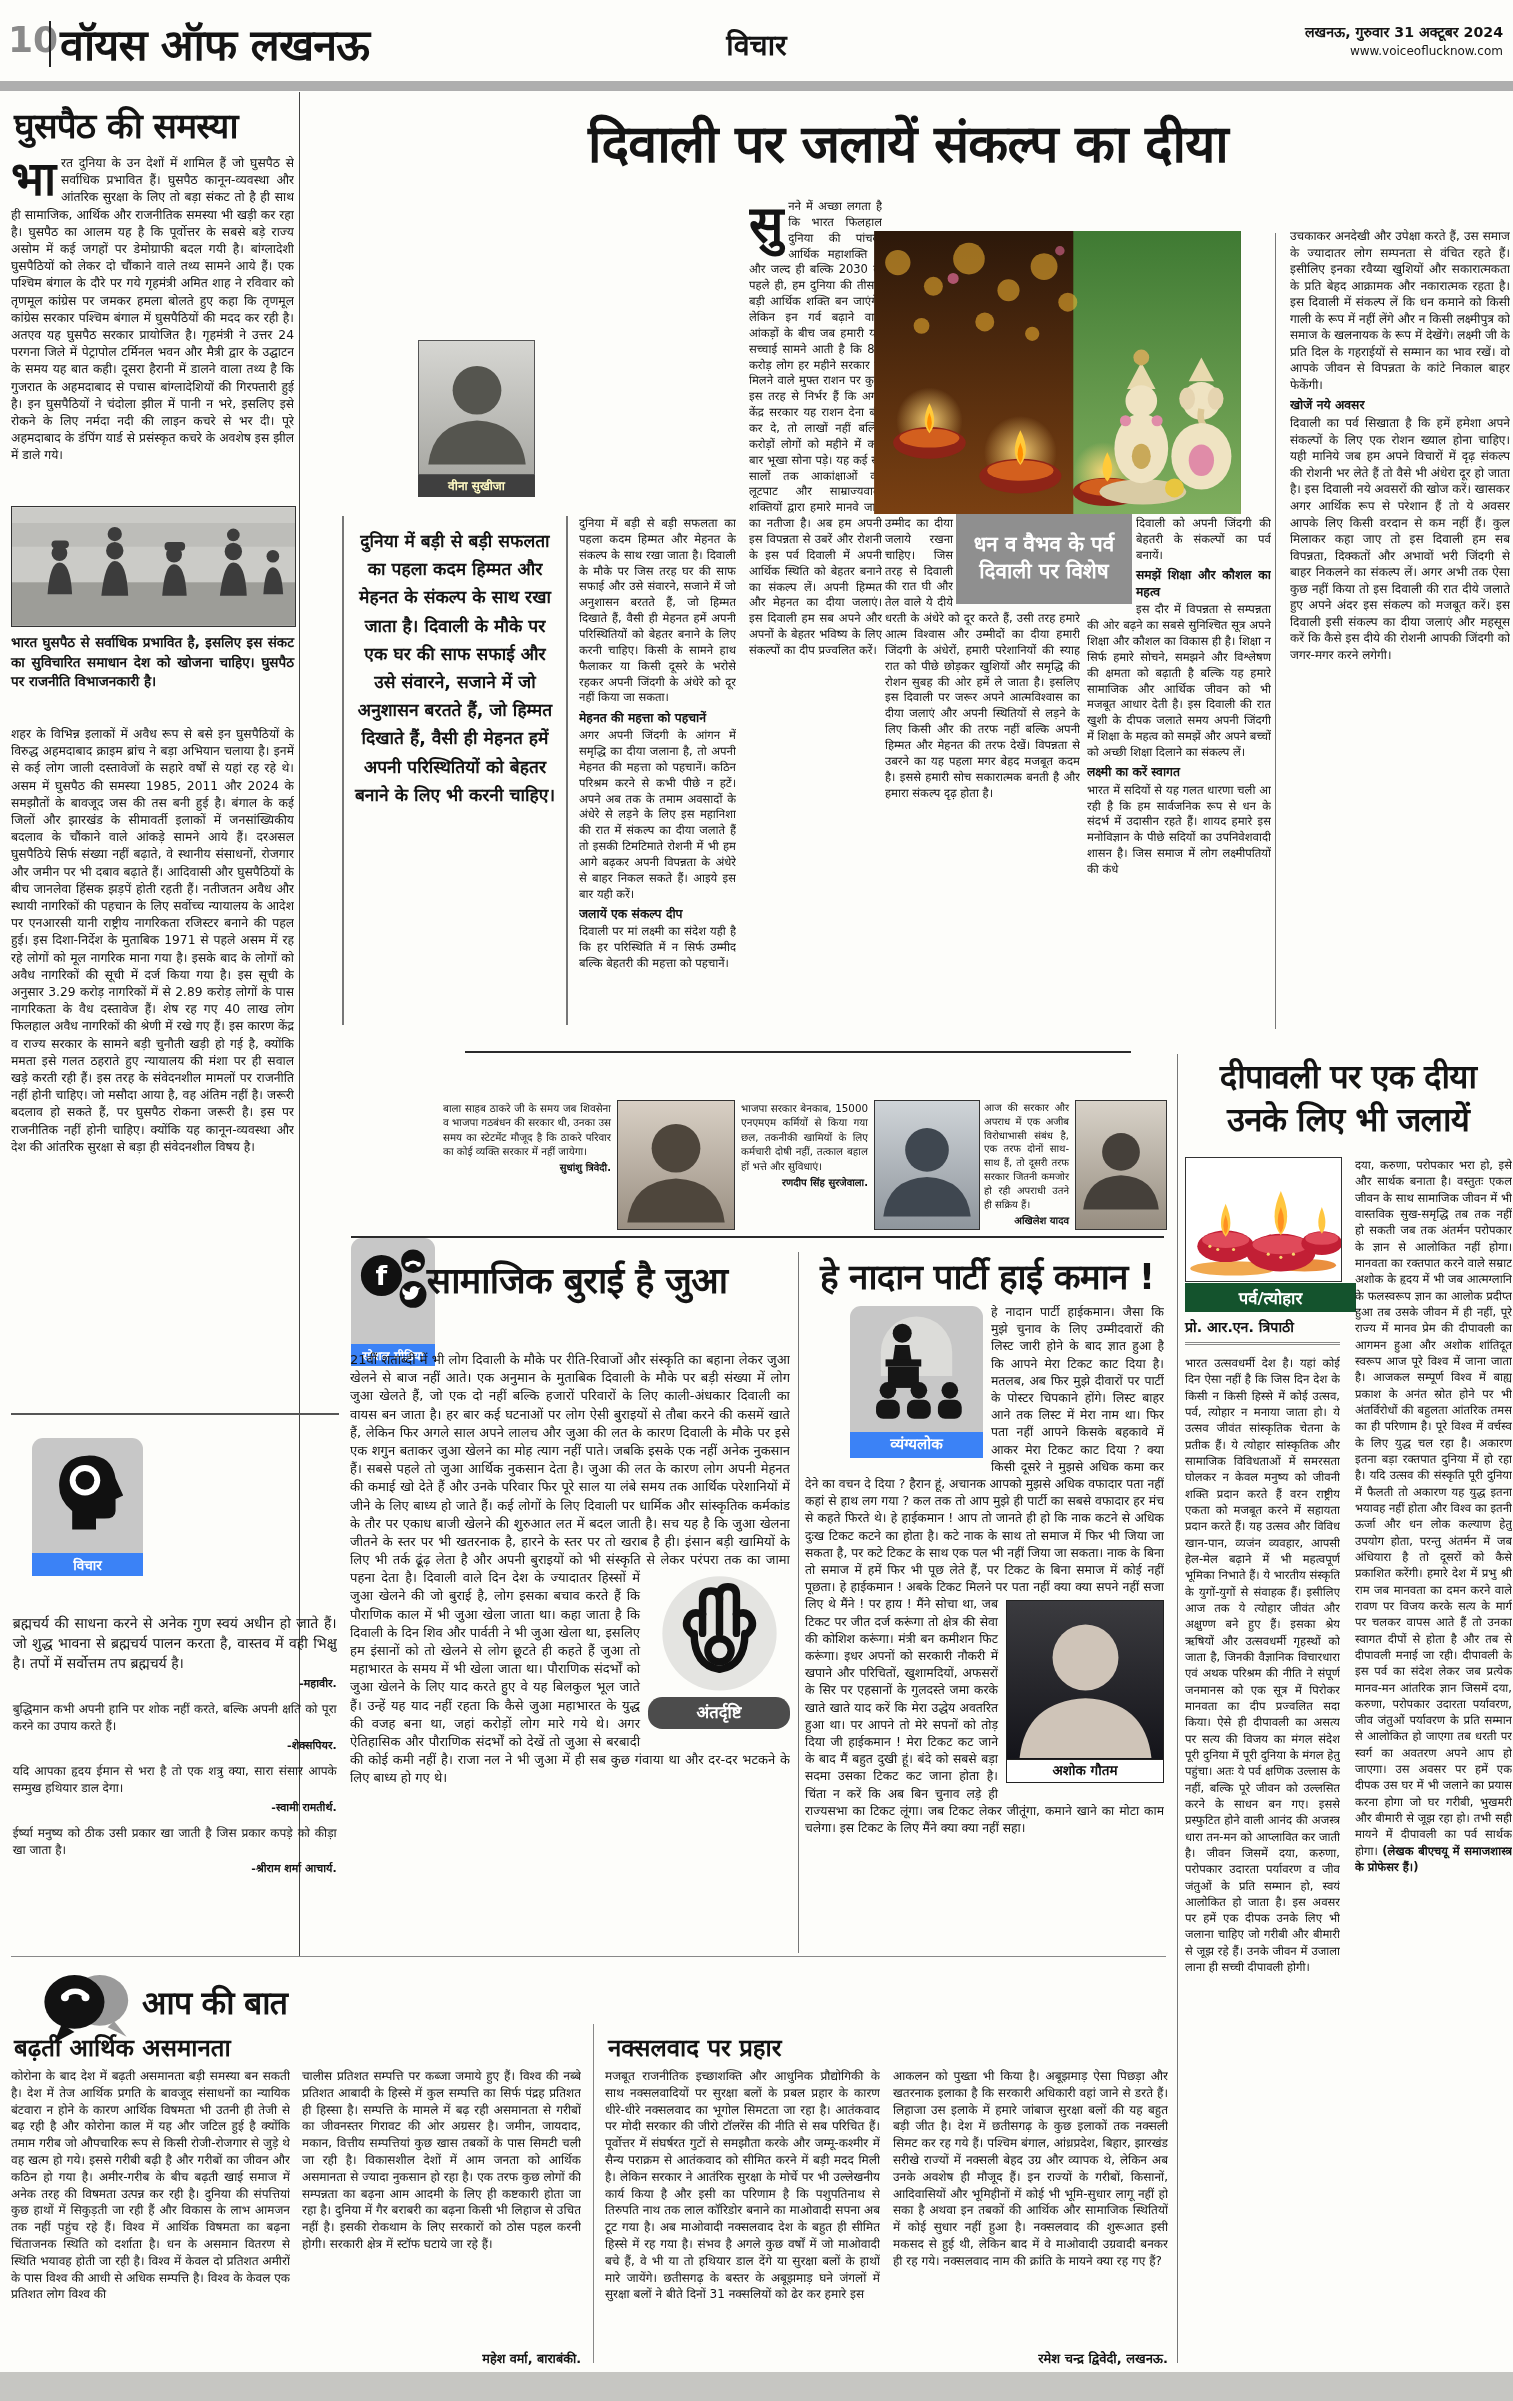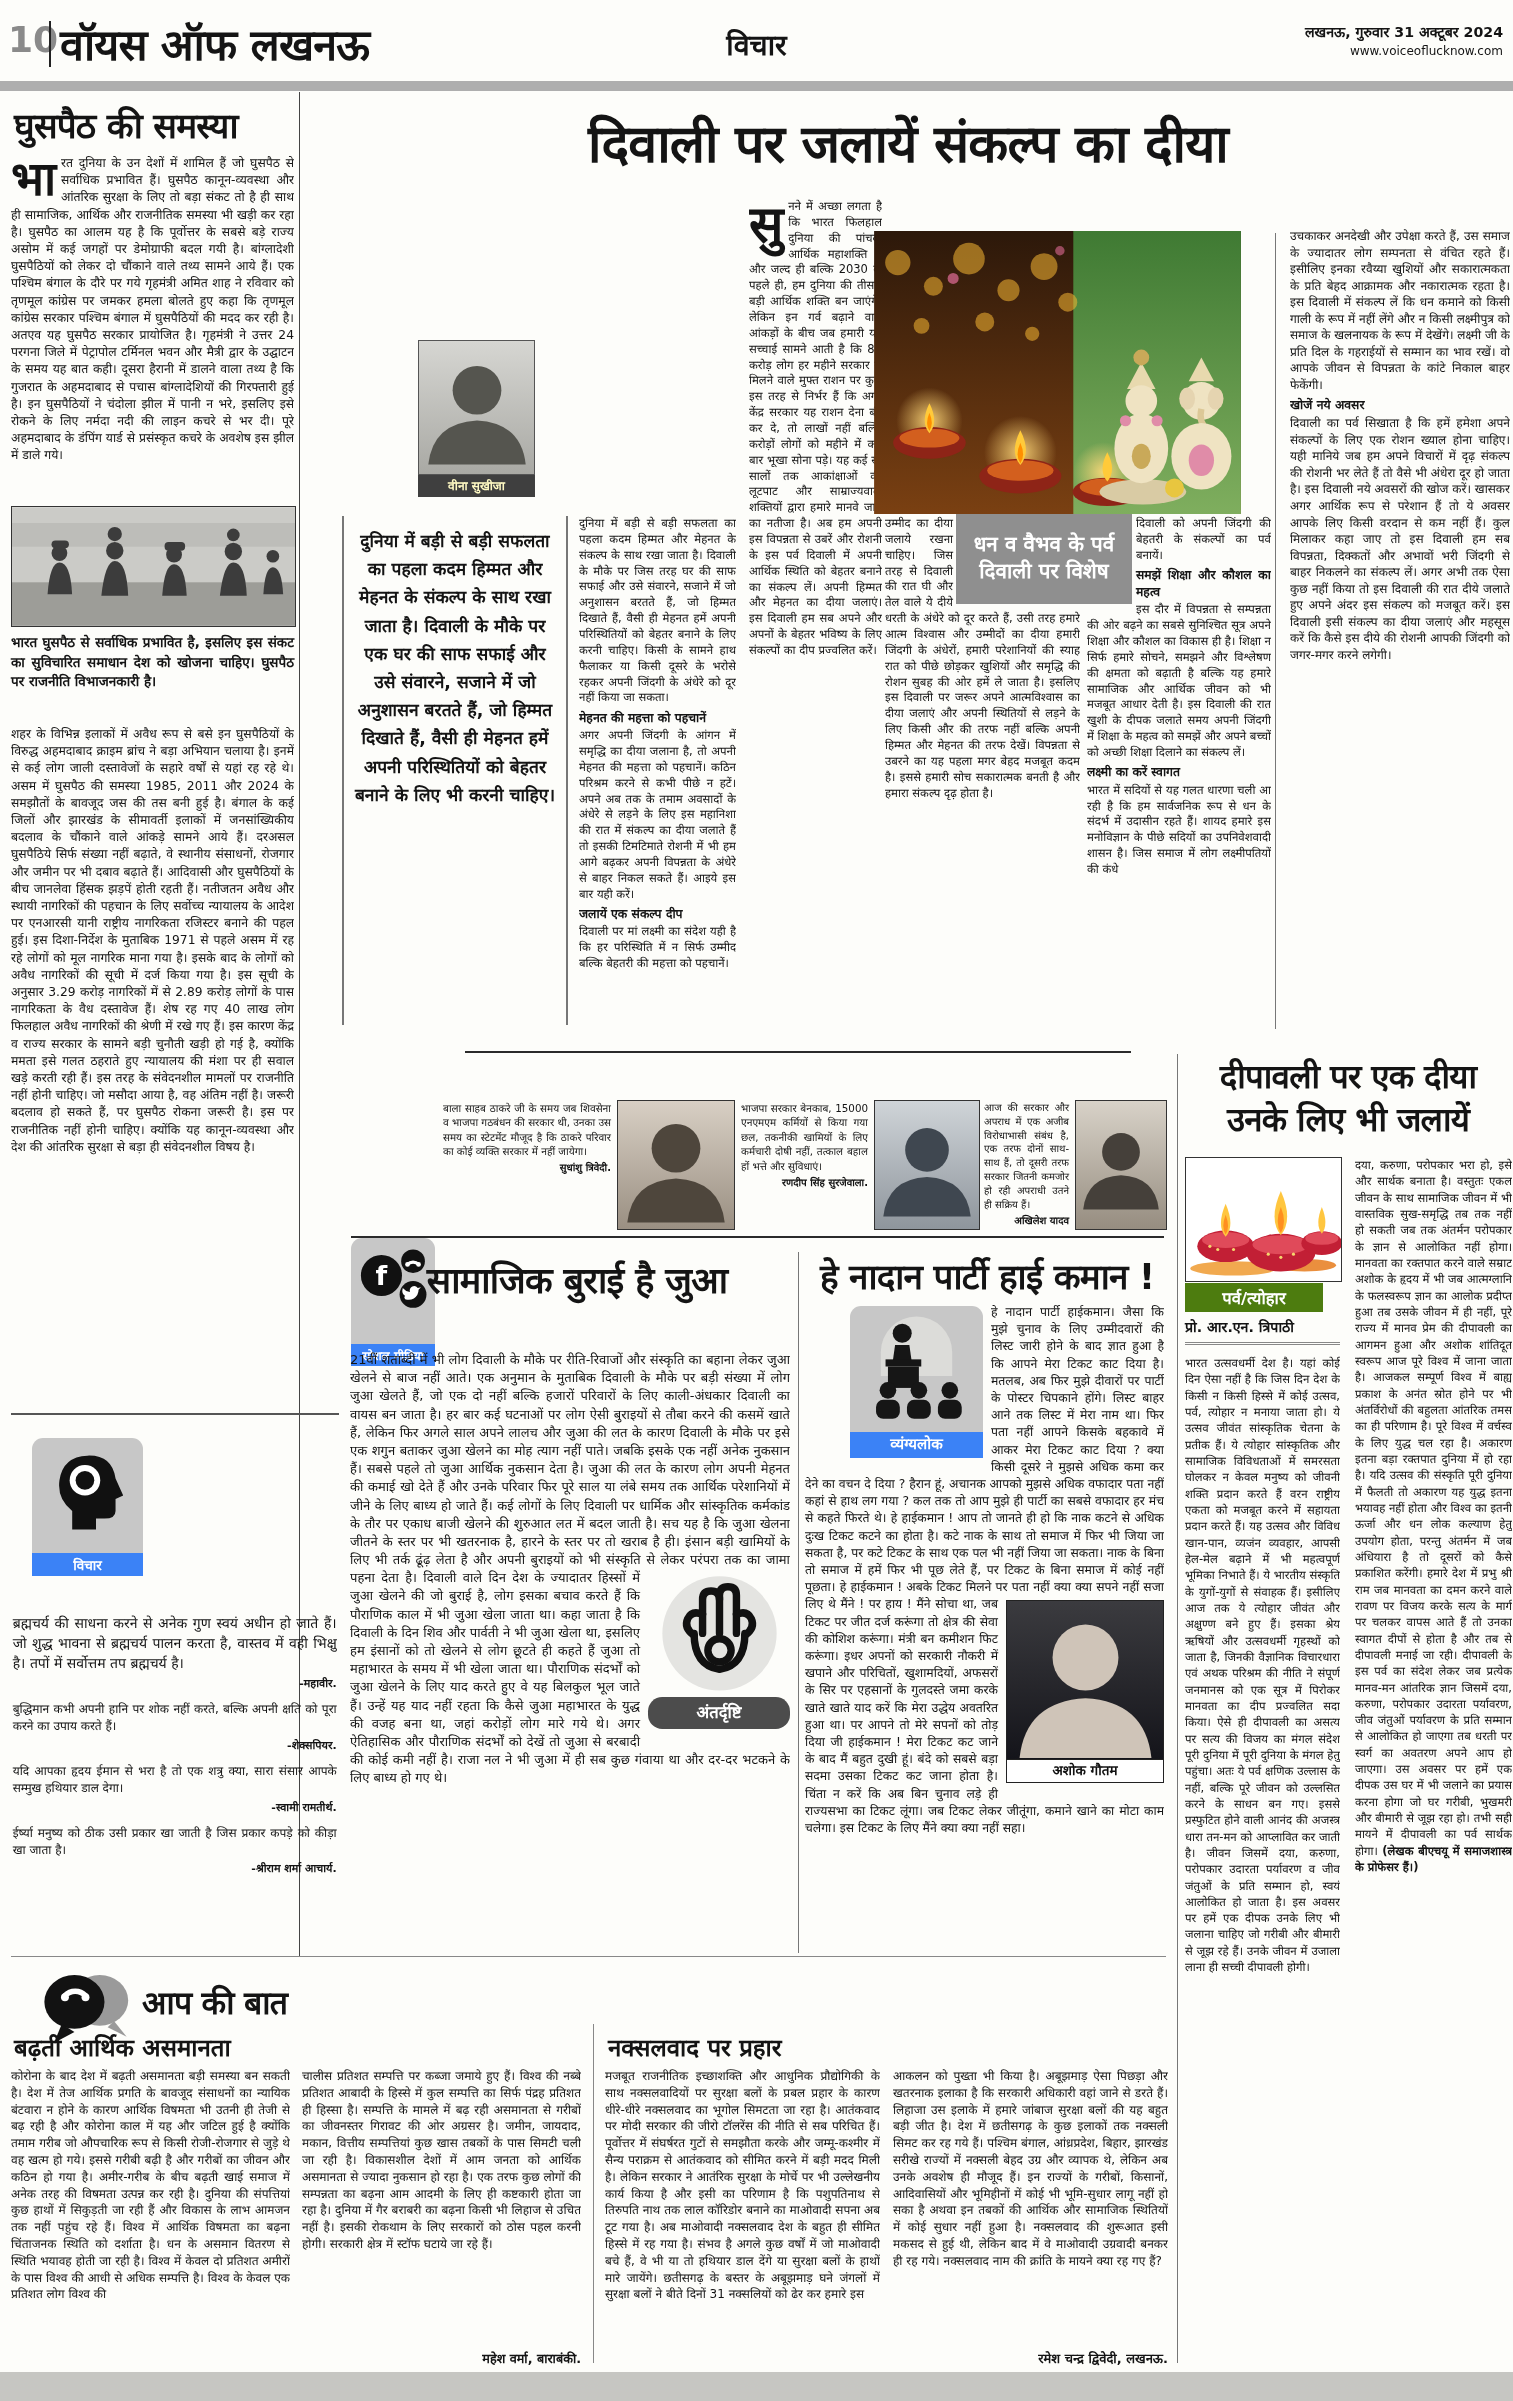--- a/index.html
+++ b/index.html
@@ -365,21 +365,21 @@
       <g fill="#f5d76e">
           <circle cx="30" cy="112" r="2"></circle>
           <circle cx="40" cy="116" r="2"></circle>
           <circle cx="60" cy="116" r="2"></circle>
           <circle cx="104" cy="122" r="2"></circle>
           <circle cx="120" cy="126" r="2"></circle>
           <circle cx="136" cy="122" r="2"></circle>
         </g>
     </svg>
   </div>
-  <div class="abs" style="left:1185px;top:1283px;width:138px;background:#4d7c0f;color:#fff;text-align:center;font-weight:bold;font-size:16.6px;padding:3.2px 0;">पर्व/त्योहार</div>
+  <div class="abs" style="left:1185px;top:1283px;width:171px;background:#14532d;color:#fff;text-align:center;font-weight:bold;font-size:16.6px;padding:3.2px 0;">पर्व/त्योहार</div>
   <div class="abs" style="left:1185px;top:1317px;width:155px;font-size:14.2px;font-weight:bold;border-bottom:3.2px double #888;padding-bottom:6.3px;">प्रो. आर.एन. त्रिपाठी</div>
   <div class="abs just clip" style="left:1185px;top:1355px;width:155px;height:995px;font-size:11.5px;line-height:1.42;">
     <span>भारत उत्सवधर्मी देश है। यहां कोई दिन ऐसा नहीं है कि जिस दिन देश के किसी न किसी हिस्से में कोई उत्सव, पर्व, त्योहार न मनाया जाता हो। ये उत्सव जीवंत सांस्कृतिक चेतना के प्रतीक हैं। ये त्योहार सांस्कृतिक और सामाजिक विविधताओं में समरसता घोलकर न केवल मनुष्य को जीवनी शक्ति प्रदान करते हैं वरन राष्ट्रीय एकता को मजबूत करने में सहायता प्रदान करते हैं। यह उत्सव और विविध खान-पान, व्यजंन व्यवहार, आपसी हेल-मेल बढ़ाने में भी महत्वपूर्ण भूमिका निभाते हैं। ये भारतीय संस्कृति के युगों-युगों से संवाहक हैं। इसीलिए आज तक ये त्योहार जीवंत और अक्षुण्ण बने हुए हैं। इसका श्रेय ऋषियों और उत्सवधर्मी गृहस्थों को जाता है, जिनकी वैज्ञानिक विचारधारा एवं अथक परिश्रम की नीति ने संपूर्ण जनमानस को एक सूत्र में पिरोकर मानवता का दीप प्रज्वलित सदा किया। </span><span>ऐसे ही दीपावली का असत्य पर सत्य की विजय का मंगल संदेश पूरी दुनिया में पूरी दुनिया के मंगल हेतु पहुंचा। अतः ये पर्व क्षणिक उल्लास के नहीं, बल्कि पूरे जीवन को उल्लसित करने के साधन बन गए। इससे प्रस्फुटित होने वाली आनंद की अजस्त्र धारा तन-मन को आप्लावित कर जाती है। जीवन जिसमें दया, करुणा, परोपकार उदारता पर्यावरण व जीव जंतुओं के प्रति सम्मान हो, स्वयं आलोकित हो जाता है। इस अवसर पर हमें एक दीपक उनके लिए भी जलाना चाहिए जो गरीबी और बीमारी से जूझ रहे हैं। उनके जीवन में उजाला लाना ही सच्ची दीपावली होगी।</span>
   </div>
   <div class="abs just clip" style="left:1355px;top:1157px;width:157px;height:1195px;font-size:11.5px;line-height:1.42;">
     <span>दया, करुणा, परोपकार भरा हो, इसे और सार्थक बनाता है। वस्तुतः एकल जीवन के साथ सामाजिक जीवन में भी वास्तविक सुख-समृद्धि तब तक नहीं हो सकती जब तक अंतर्मन परोपकार के ज्ञान से आलोकित नहीं होगा। मानवता का रक्तपात करने वाले सम्राट अशोक के हृदय में भी जब आत्मग्लानि के फलस्वरूप ज्ञान का आलोक प्रदीप्त हुआ तब उसके जीवन में ही नहीं, पूरे राज्य में मानव प्रेम की दीपावली का आगमन हुआ और अशोक शांतिदूत स्वरूप आज पूरे विश्व में जाना जाता है। </span>
     <span>आजकल सम्पूर्ण विश्व में बाह्य प्रकाश के अनंत स्रोत होने पर भी अंतर्विरोधों की बहुलता आंतरिक तमस का ही परिणाम है। पूरे विश्व में वर्चस्व के लिए युद्ध चल रहा है। अकारण इतना बड़ा रक्तपात दुनिया में हो रहा है। यदि उत्सव की संस्कृति पूरी दुनिया में फैलती तो अकारण यह युद्ध इतना भयावह नहीं होता और विश्व का इतनी ऊर्जा और धन लोक कल्याण हेतु उपयोग होता, परन्तु अंतर्मन में जब अंधियारा है तो दूसरों को कैसे प्रकाशित करेंगी। हमारे देश में प्रभु श्री राम जब मानवता का दमन करने वाले रावण पर विजय करके सत्य के मार्ग पर चलकर वापस आते हैं तो उनका स्वागत दीपों से होता है और तब से दीपावली मनाई जा रही। दीपावली के इस पर्व का संदेश लेकर जब प्रत्येक मानव-मन आंतरिक ज्ञान जिसमें दया, करुणा, परोपकार उदारता पर्यावरण, जीव जंतुओं पर्यावरण के प्रति सम्मान से आलोकित हो जाएगा तब धरती पर स्वर्ग का अवतरण अपने आप हो जाएगा। उस अवसर पर हमें एक दीपक उस घर में भी जलाने का प्रयास करना होगा जो घर गरीबी, भुखमरी और बीमारी से जूझ रहा हो। तभी सही मायने में दीपावली का पर्व सार्थक होगा। </span>
     <span style="font-weight:bold;">(लेखक बीएचयू में समाजशास्त्र के प्रोफेसर हैं।)</span>
   </div>
 

